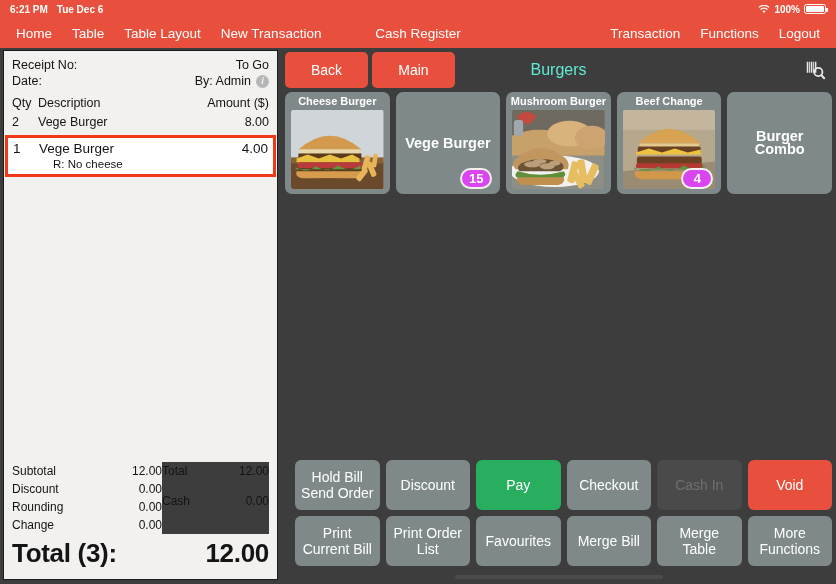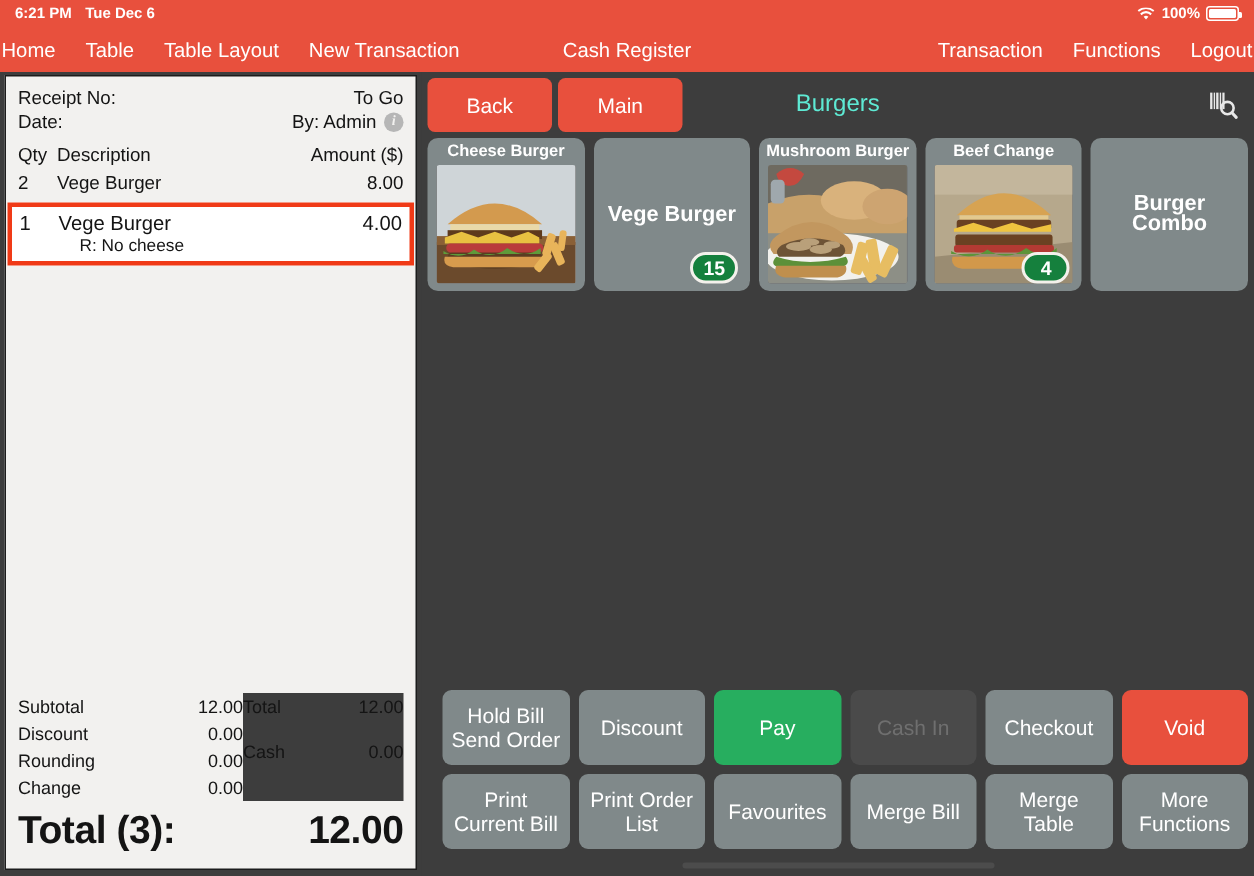--- a/index.html
+++ b/index.html
@@ -41,21 +41,21 @@
     width: 2px; height: 4px; background: #ffffff; border-radius: 0 1px 1px 0;
   }
   .battery .fill { position: absolute; left: 1px; top: 1px; bottom: 1px; right: 1px; background: #fff; border-radius: 1px; }
 
   
   .navbar {
     height: 30px;
     background: #e8503d;
     color: #ffffff;
     display: flex; align-items: center;
-    padding: 0 1px;
+    padding: 0 16px;
     font-size: 13.5px;
     flex: 0 0 auto;
     position: relative;
   }
   .nav-left { display: flex; align-items: center; gap: 20px; }
   .nav-right { margin-left: auto; display: flex; align-items: center; gap: 20px; }
   .nav-title {
     position: absolute; left: 0; right: 0; text-align: center;
     font-size: 13.5px; pointer-events: none;
   }
@@ -203,21 +203,21 @@
   }
   .tile .thumb {
     width: calc(100% - 12px); height: 79px;
     border-radius: 2px; overflow: hidden;
     background: #6f6f6f;
   }
   .tile .thumb svg { display: block; width: 100%; height: 100%; }
   .qty-badge {
     position: absolute; right: 8px; bottom: 5px;
     min-width: 32px; height: 21px;
-    background: #15803d; color: #ffffff;
+    background: #d946ef; color: #ffffff;
     border: 2px solid #f4f1ec; border-radius: 11px;
     font-size: 13px; font-weight: bold;
     display: flex; align-items: center; justify-content: center;
     padding: 0 5px;
   }
 
   
   .actions {
     flex: 0 0 auto;
     padding: 0 4px 4px 4px;
@@ -476,22 +476,22 @@
           <div class="tname">Burger Combo</div>
         </div>
 
       </div>
 
       <div class="actions">
         <div class="act-row">
           <div class="act-btn">Hold Bill<br>Send Order</div>
           <div class="act-btn">Discount</div>
           <div class="act-btn green">Pay</div>
+          <div class="act-btn">Checkout</div>
           <div class="act-btn disabled">Cash In</div>
-          <div class="act-btn">Checkout</div>
           <div class="act-btn red">Void</div>
         </div>
         <div class="act-row">
           <div class="act-btn">Print<br>Current Bill</div>
           <div class="act-btn">Print Order<br>List</div>
           <div class="act-btn">Favourites</div>
           <div class="act-btn">Merge Bill</div>
           <div class="act-btn">Merge Table</div>
           <div class="act-btn">More<br>Functions</div>
         </div>

